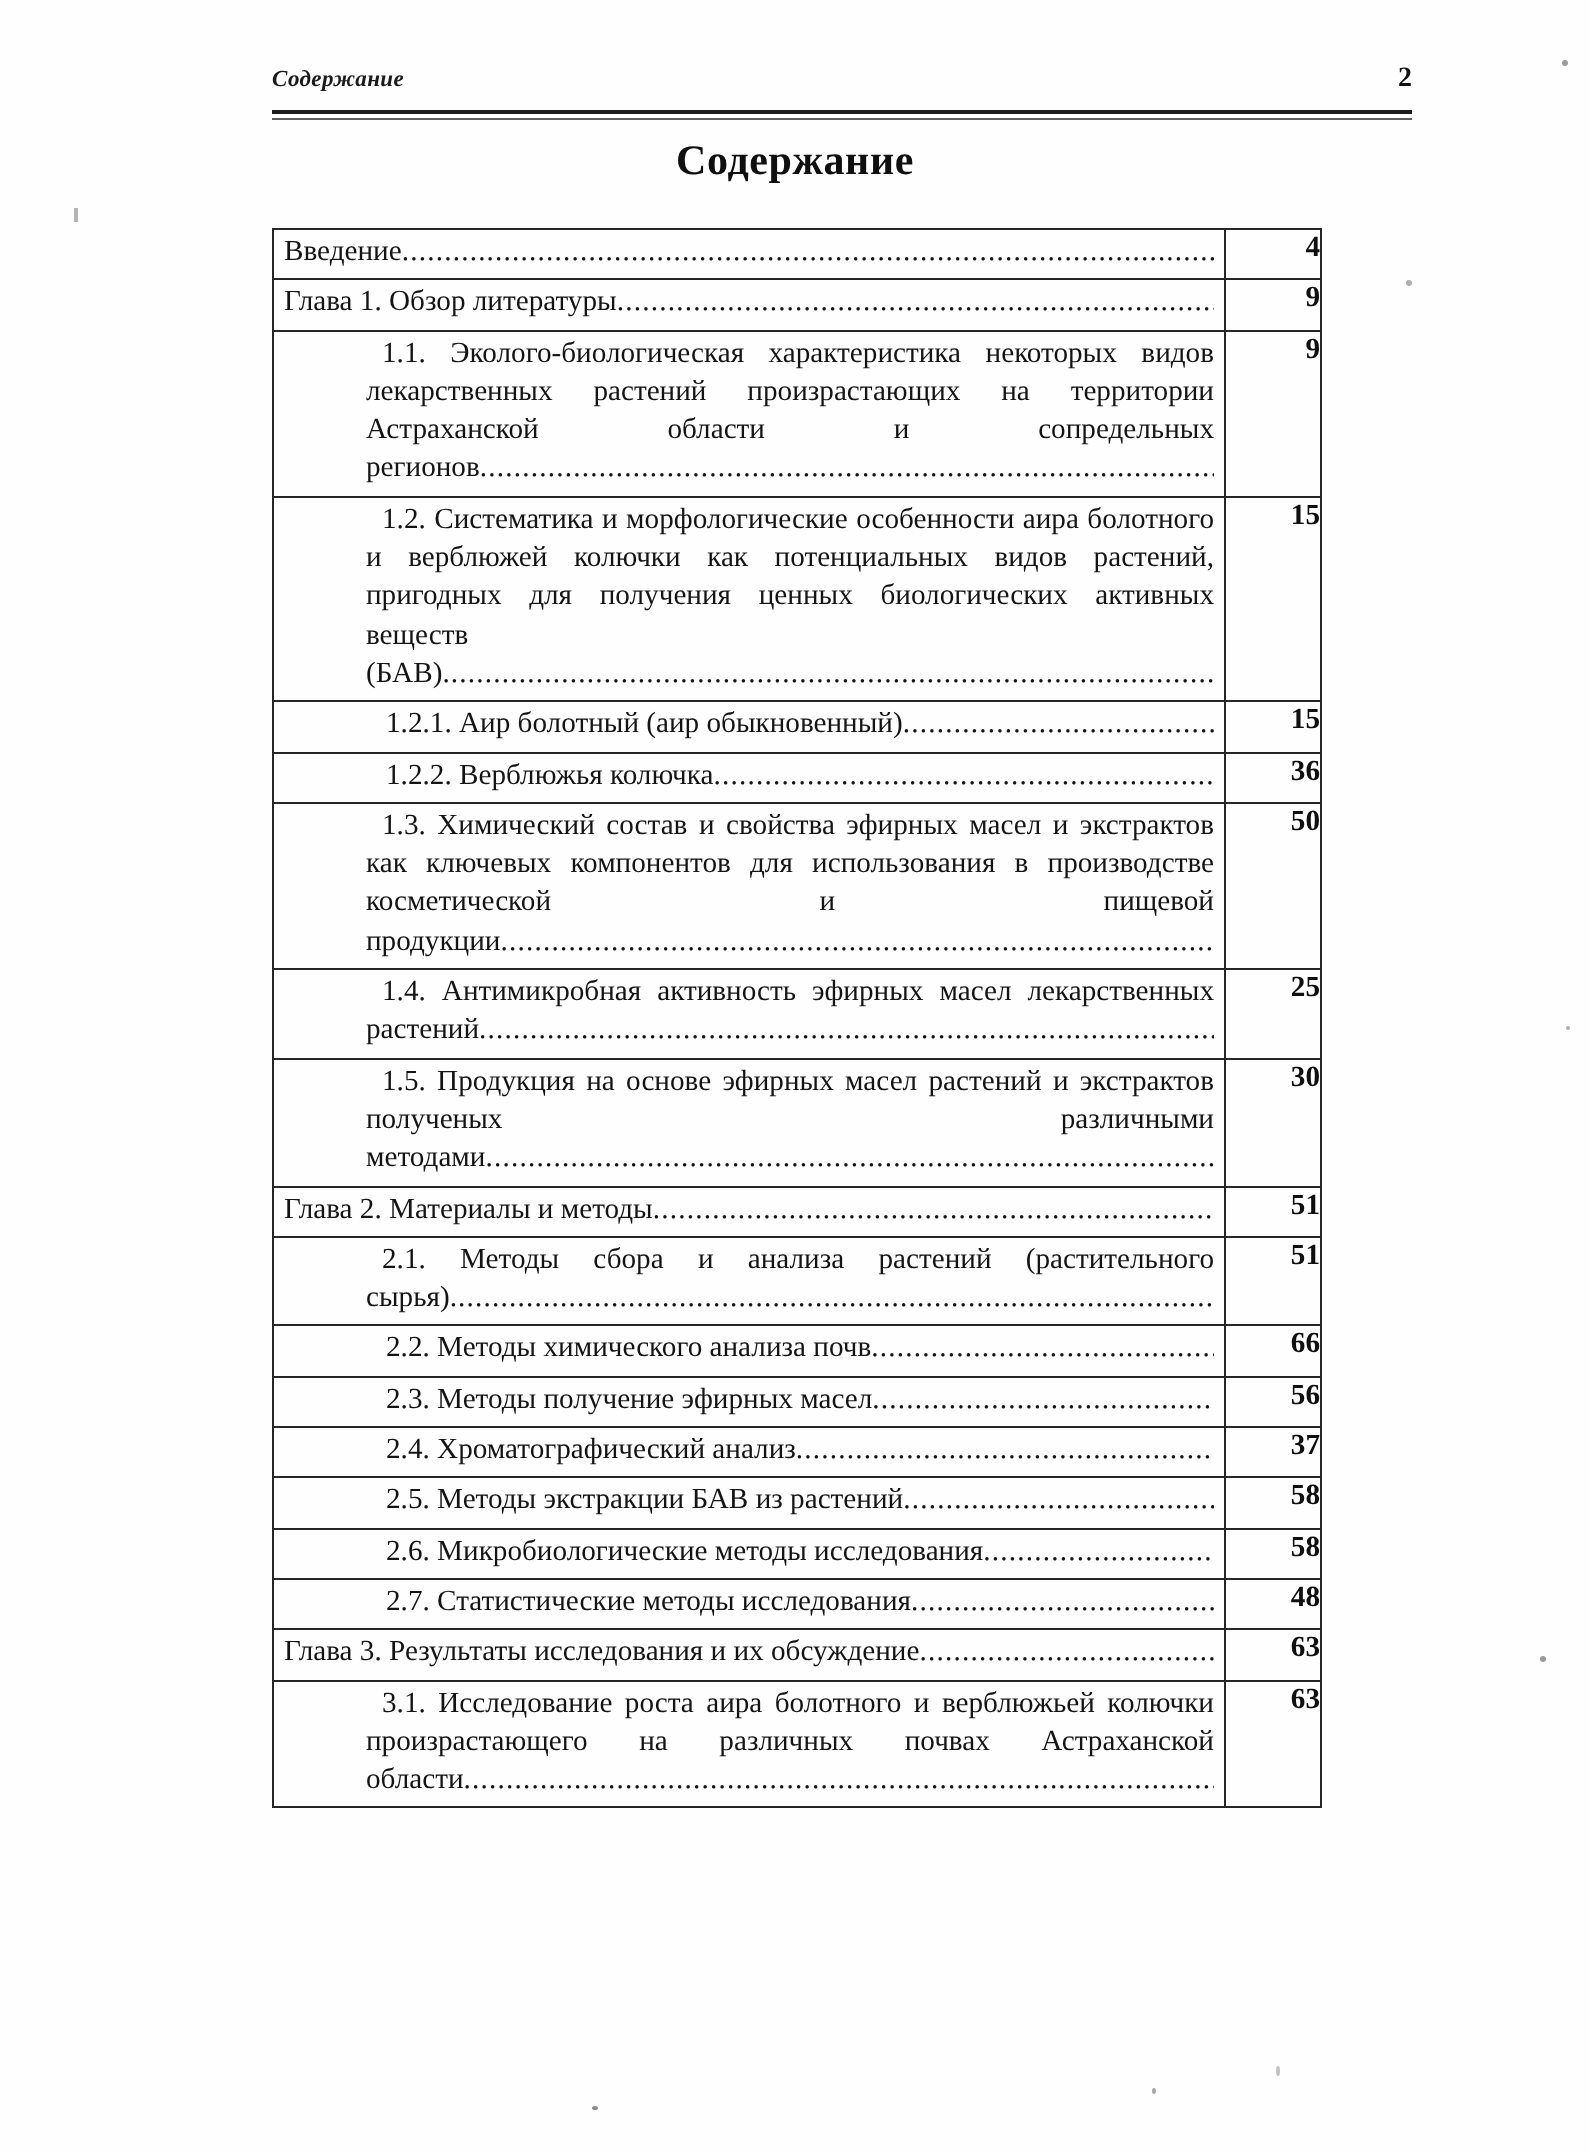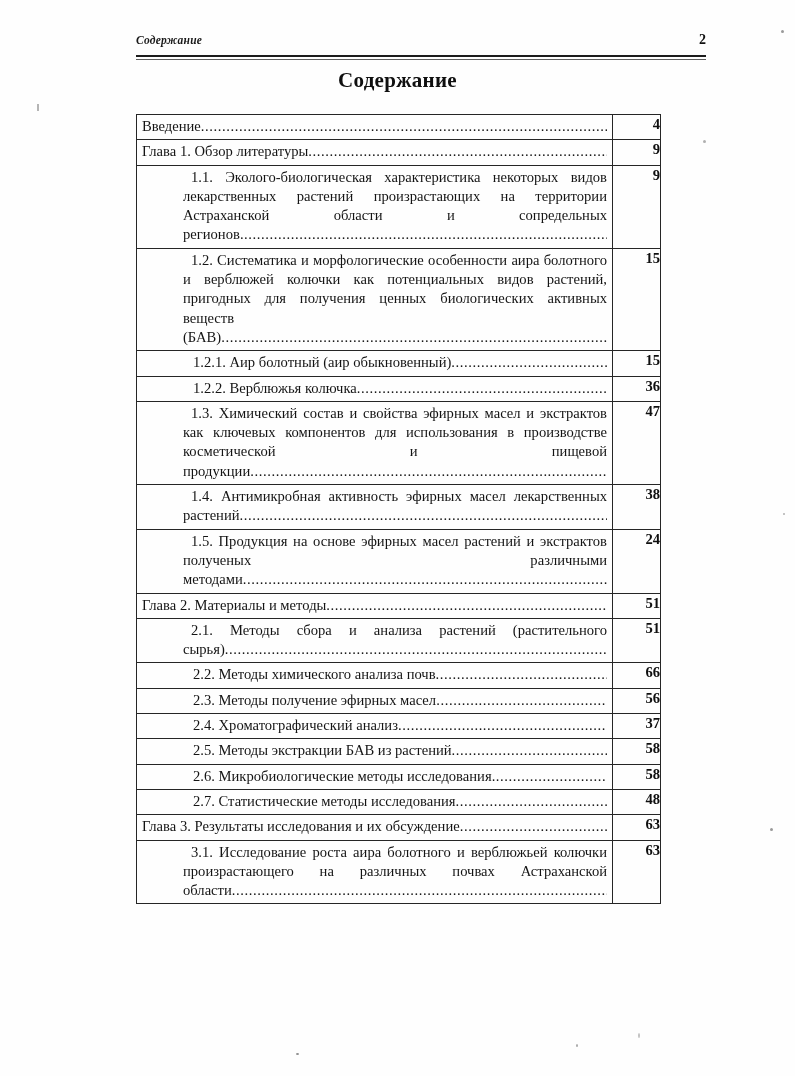--- a/index.html
+++ b/index.html
@@ -203,37 +203,37 @@
             </div>
           </td>
           <td class="page-cell">36</td>
         </tr>
         <tr class="lvl-sub">
           <td>
             <div class="entry-cell">
               <div class="entry-text" style="overflow: hidden;">1.3. Химический состав и свойства эфирных масел и экстрактов как ключевых компонентов для использования в производстве косметической и пищевой продукции<span style="letter-spacing: 0.6px;">............................................................................................................................................</span></div>
             </div>
           </td>
-          <td class="page-cell">47</td>
+          <td class="page-cell">50</td>
         </tr>
         <tr class="lvl-sub">
           <td>
             <div class="entry-cell">
               <div class="entry-text" style="overflow: hidden;">1.4. Антимикробная активность эфирных масел лекарственных растений<span style="letter-spacing: 0.6px;">............................................................................................................................................</span></div>
             </div>
           </td>
-          <td class="page-cell">38</td>
+          <td class="page-cell">25</td>
         </tr>
         <tr class="lvl-sub">
           <td>
             <div class="entry-cell">
               <div class="entry-text" style="overflow: hidden;">1.5. Продукция на основе эфирных масел растений и экстрактов полученых различными методами<span style="letter-spacing: 0.6px;">............................................................................................................................................</span></div>
             </div>
           </td>
-          <td class="page-cell">24</td>
+          <td class="page-cell">30</td>
         </tr>
         <tr class="lvl-top">
           <td>
             <div class="entry-cell">
               <div class="entry-text" style="overflow: hidden;">Глава 2. Материалы и методы<span style="letter-spacing: 0.6px;">............................................................................................................................................</span></div>
             </div>
           </td>
           <td class="page-cell">51</td>
         </tr>
         <tr class="lvl-sub">

